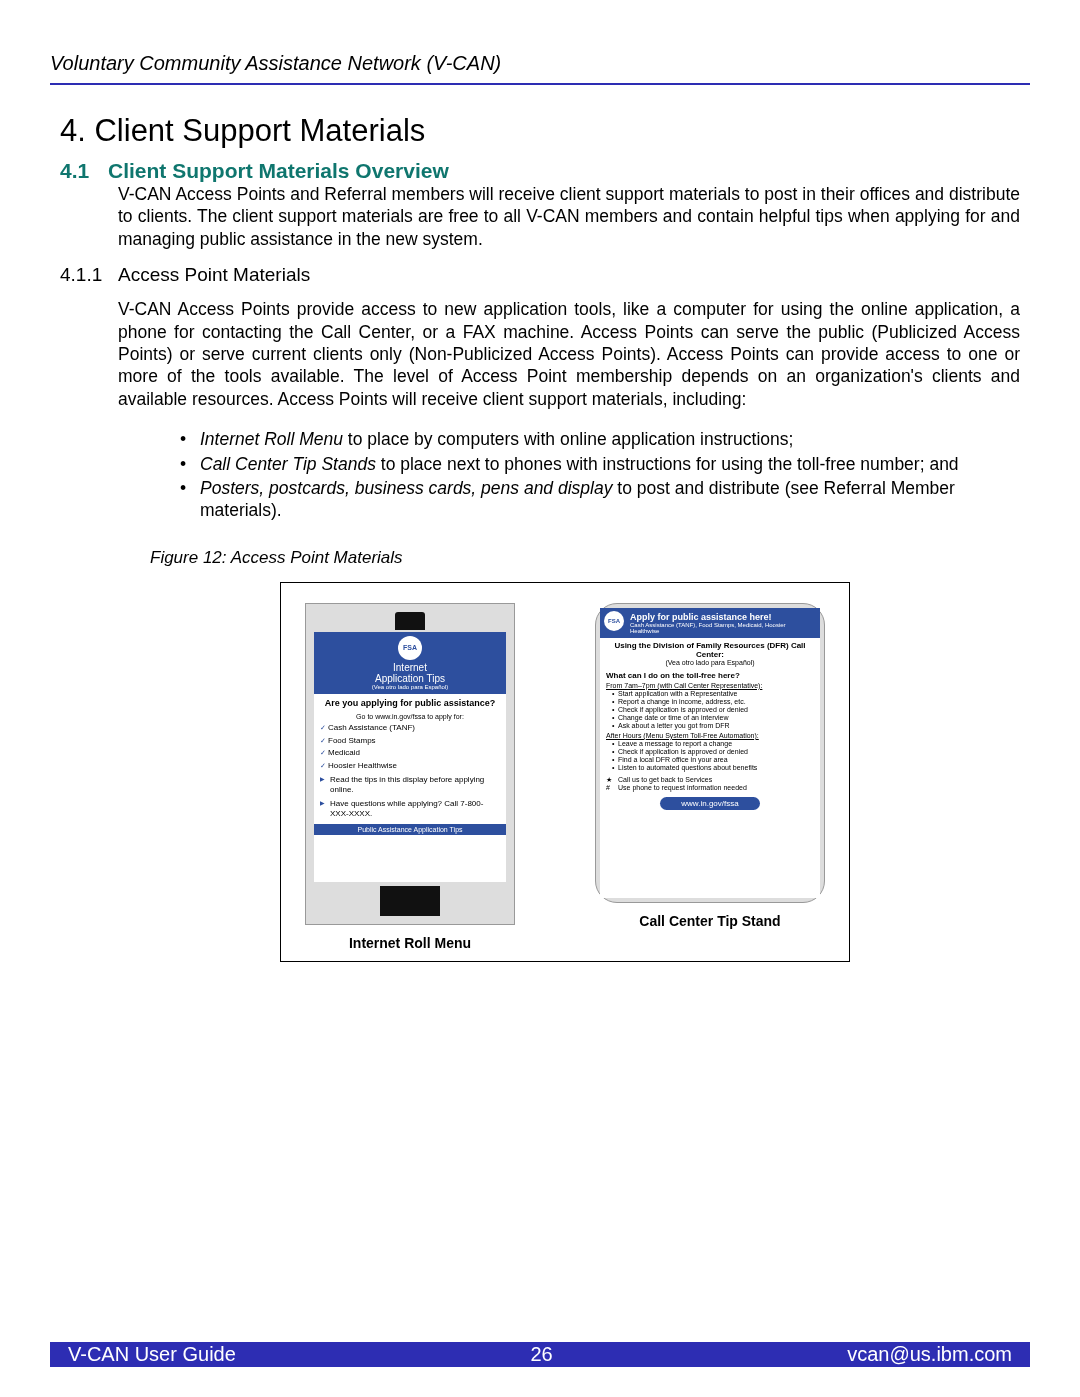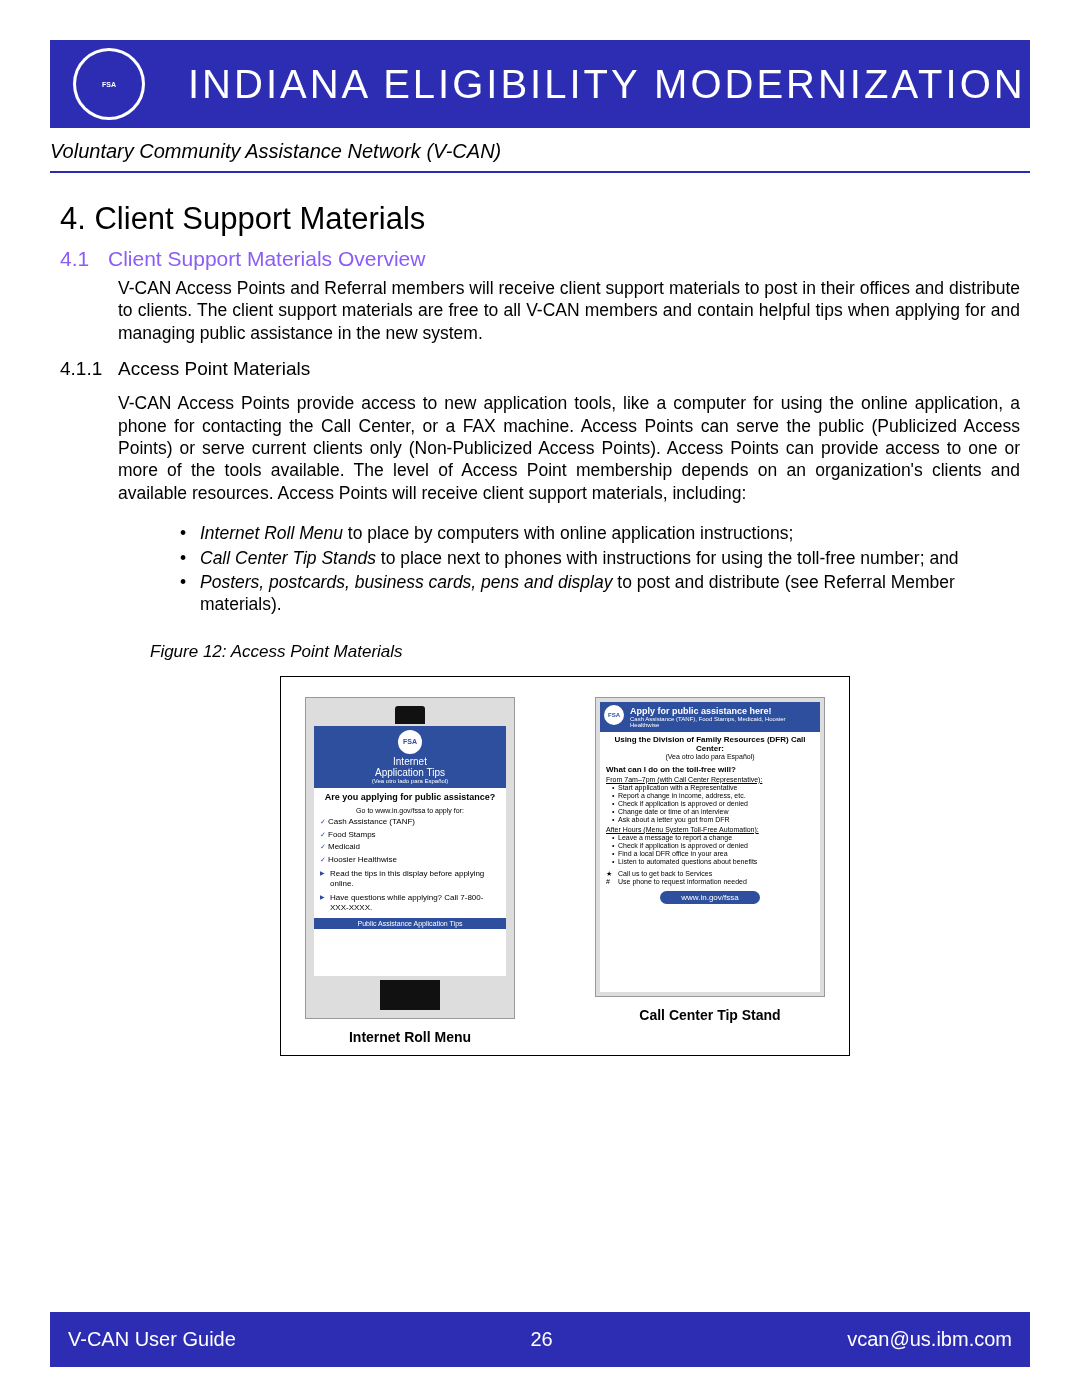--- a/index.html
+++ b/index.html
@@ -68,23 +68,22 @@
       padding: 0 10px;
     }
     h1.section {
       font-size: 31px;
       font-weight: normal;
       color: #000;
       margin-bottom: 10px;
     }
     h2.subsection {
       font-size: 21px;
-      font-weight: normal;
-      color: #8b5cf6;
-      margin-bottom: 6px;
+      font-weight: bold;
+      color: #0f766e;
     }
     h2.subsection .num { display: inline-block; width: 48px; }
     h3.subsubsection {
       font-size: 19px;
       font-weight: normal;
       color: #000;
       margin-top: 14px;
       margin-bottom: 12px;
     }
     h3.subsubsection .num { display: inline-block; width: 58px; }
@@ -193,38 +192,30 @@
       margin: 30px 0 0 58px;
     }
     .footer {
       position: absolute;
       bottom: 30px;
       left: 50px;
       right: 50px;
       background: #2d2db3;
       color: #fff;
       font-size: 20px;
-      padding: 16px 18px;
+      padding: 1px 18px;
       display: flex;
       justify-content: space-between;
       align-items: center;
     }
   </style>
 </head>
 <body>
 
 <div class="page">
-  <div class="header-bar">
-    <div class="seal">
-      <div class="seal-inner">
-        <div class="seal-text">FSA</div>
-      </div>
-    </div>
-    <div class="header-title">INDIANA ELIGIBILITY MODERNIZATION</div>
-  </div>
   <div class="subtitle-bar">Voluntary Community Assistance Network (V-CAN)</div>
 
   <div class="content">
     <h1 class="section">4. Client Support Materials</h1>
 
     <h2 class="subsection">
       <span class="num">4.1</span><span>Client Support Materials Overview</span>
     </h2>
     <p class="body">V-CAN Access Points and Referral members will receive client support materials to post in their offices and distribute to clients. The client support materials are free to all V-CAN members and contain helpful tips when applying for and managing public assistance in the new system.</p>
 
@@ -264,32 +255,32 @@
               <div class="bullet-b" style="margin-top:3px;">Have questions while applying? Call 7-800-XXX-XXXX.</div>
             </div>
             <div class="card-footer-blue">Public Assistance Application Tips</div>
           </div>
           <div class="stand-base"></div>
         </div>
         <div class="caption-label">Internet Roll Menu</div>
       </div>
 
       <div class="photo-col">
-        <div class="photo-frame photo-2" style="padding:4px;">
+        <div class="photo-frame photo-2" style="padding:4px;border-radius:22px;">
           <div class="card">
             <div class="card2-title">
               <div class="seal-mini2">FSA</div>
               <div style="font-weight:bold;">Apply for public assistance here!</div>
               <div style="font-size:6px;">Cash Assistance (TANF), Food Stamps, Medicaid, Hoosier Healthwise</div>
             </div>
             <div class="card2-sub">
               <span>Using the Division of Family Resources (DFR) Call Center:</span>
               <span class="sm">(Vea otro lado para Español)</span>
             </div>
-            <div class="card2-q">What can I do on the toll-free will?</div>
+            <div class="card2-q">What can I do on the toll-free here?</div>
             <div style="font-size:7px;padding:0 6px;text-decoration:underline;">From 7am–7pm (with Call Center Representative):</div>
             <div class="card2-list">
               <div>Start application with a Representative</div>
               <div>Report a change in income, address, etc.</div>
               <div>Check if application is approved or denied</div>
               <div>Change date or time of an interview</div>
               <div>Ask about a letter you got from DFR</div>
             </div>
             <div style="font-size:7px;padding:0 6px;text-decoration:underline;">After Hours (Menu System Toll-Free Automation):</div>
             <div class="card2-list">

